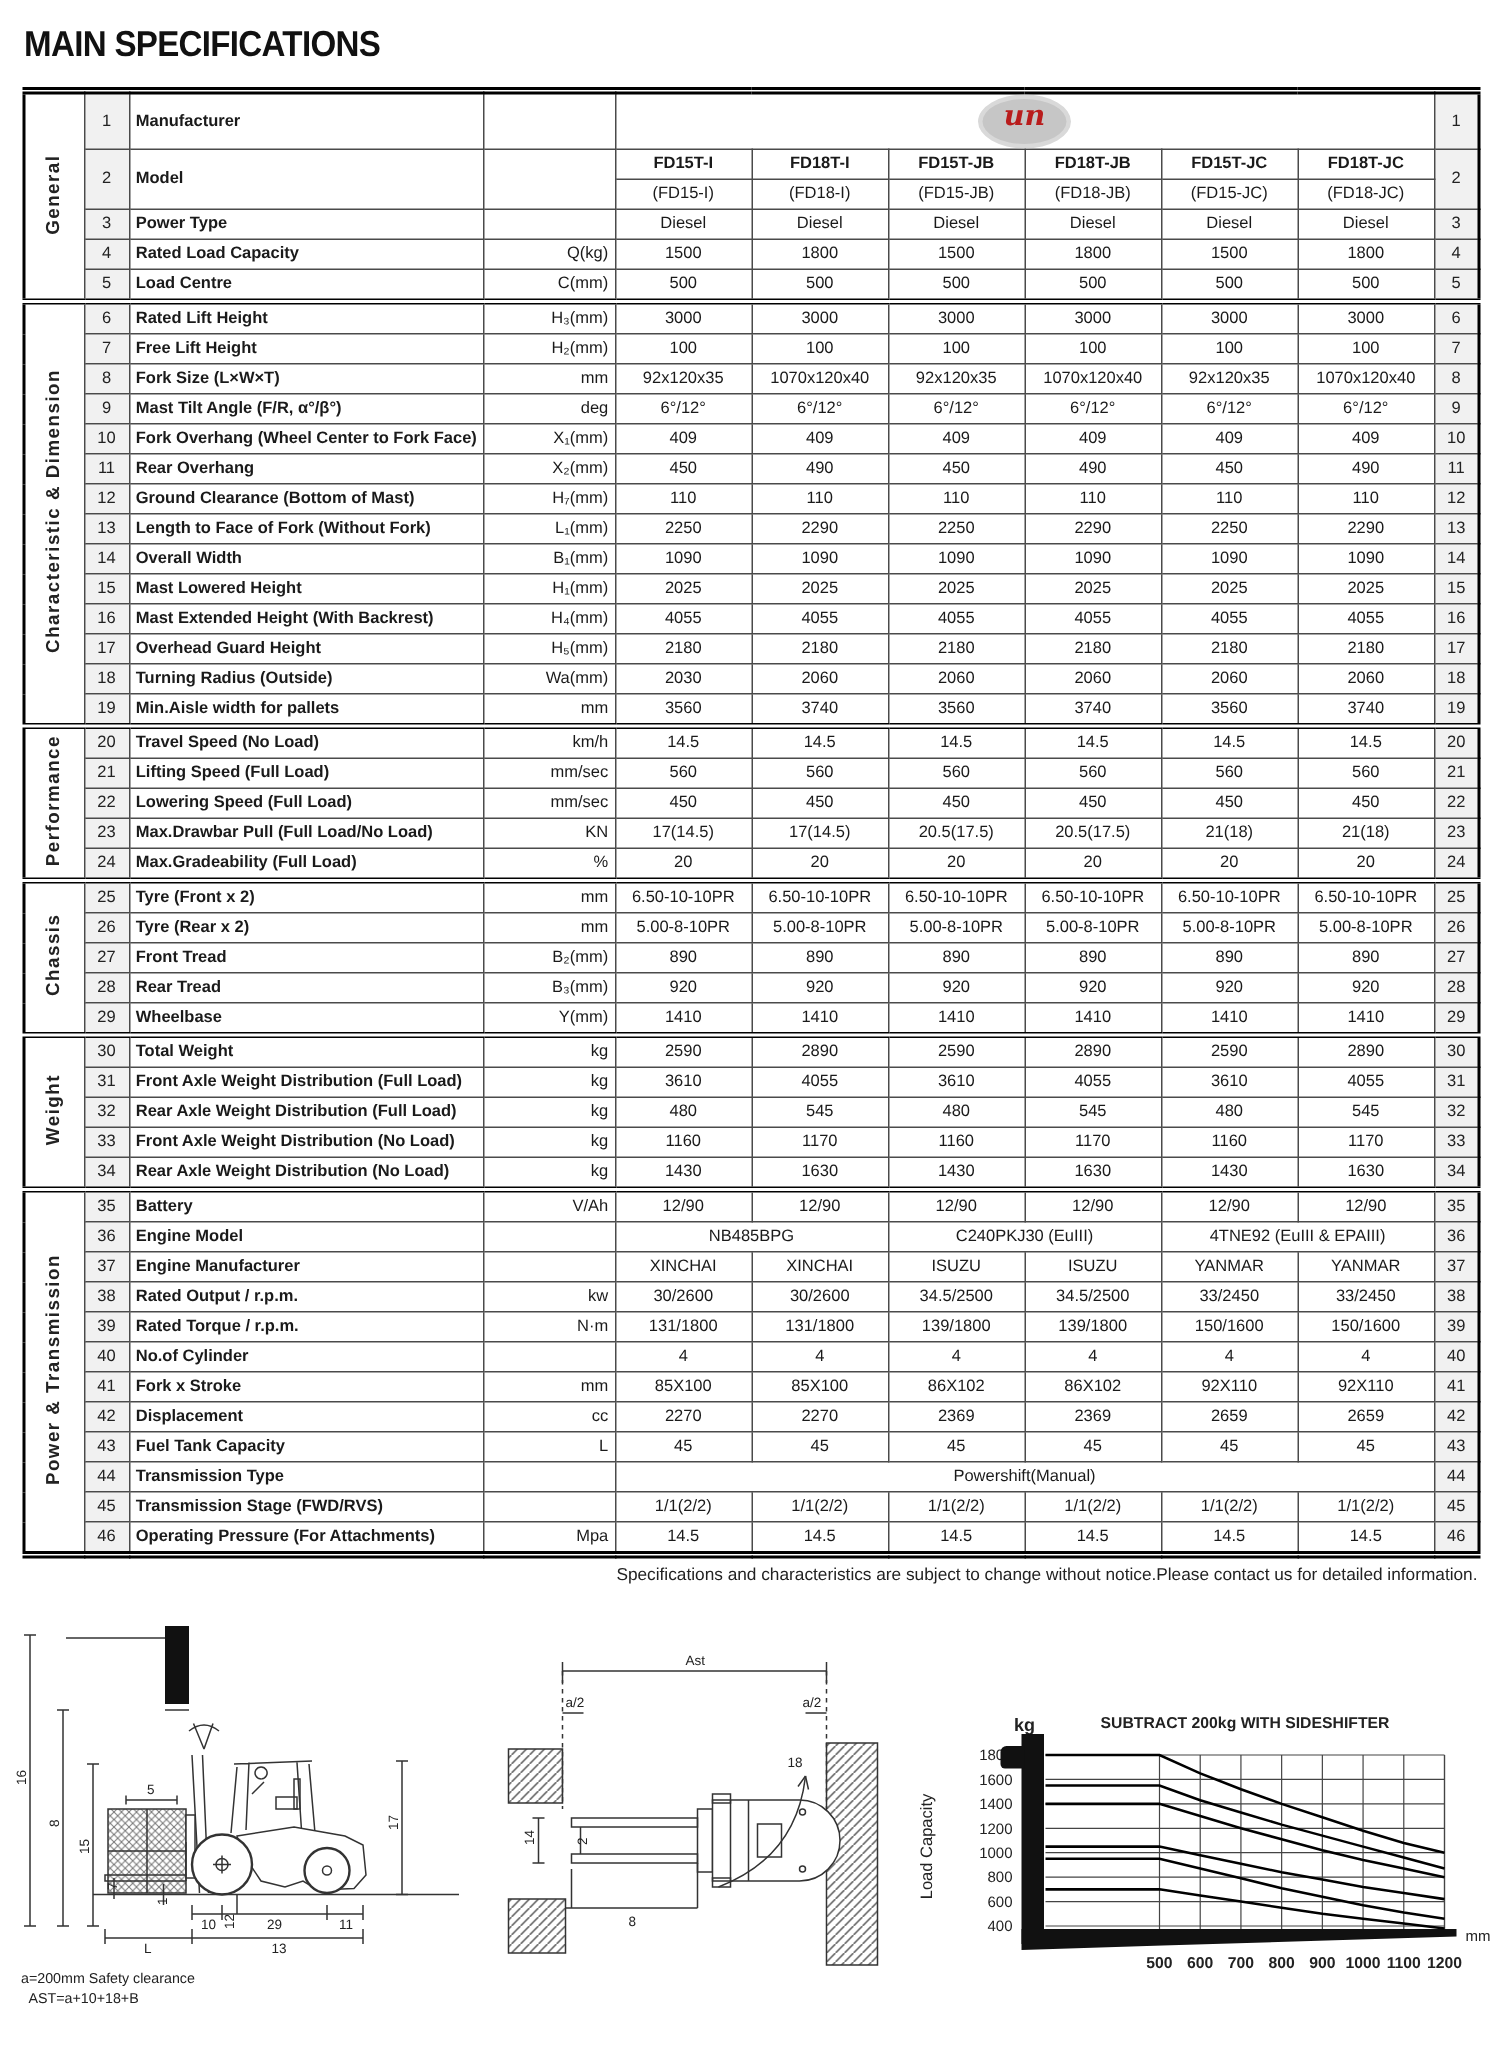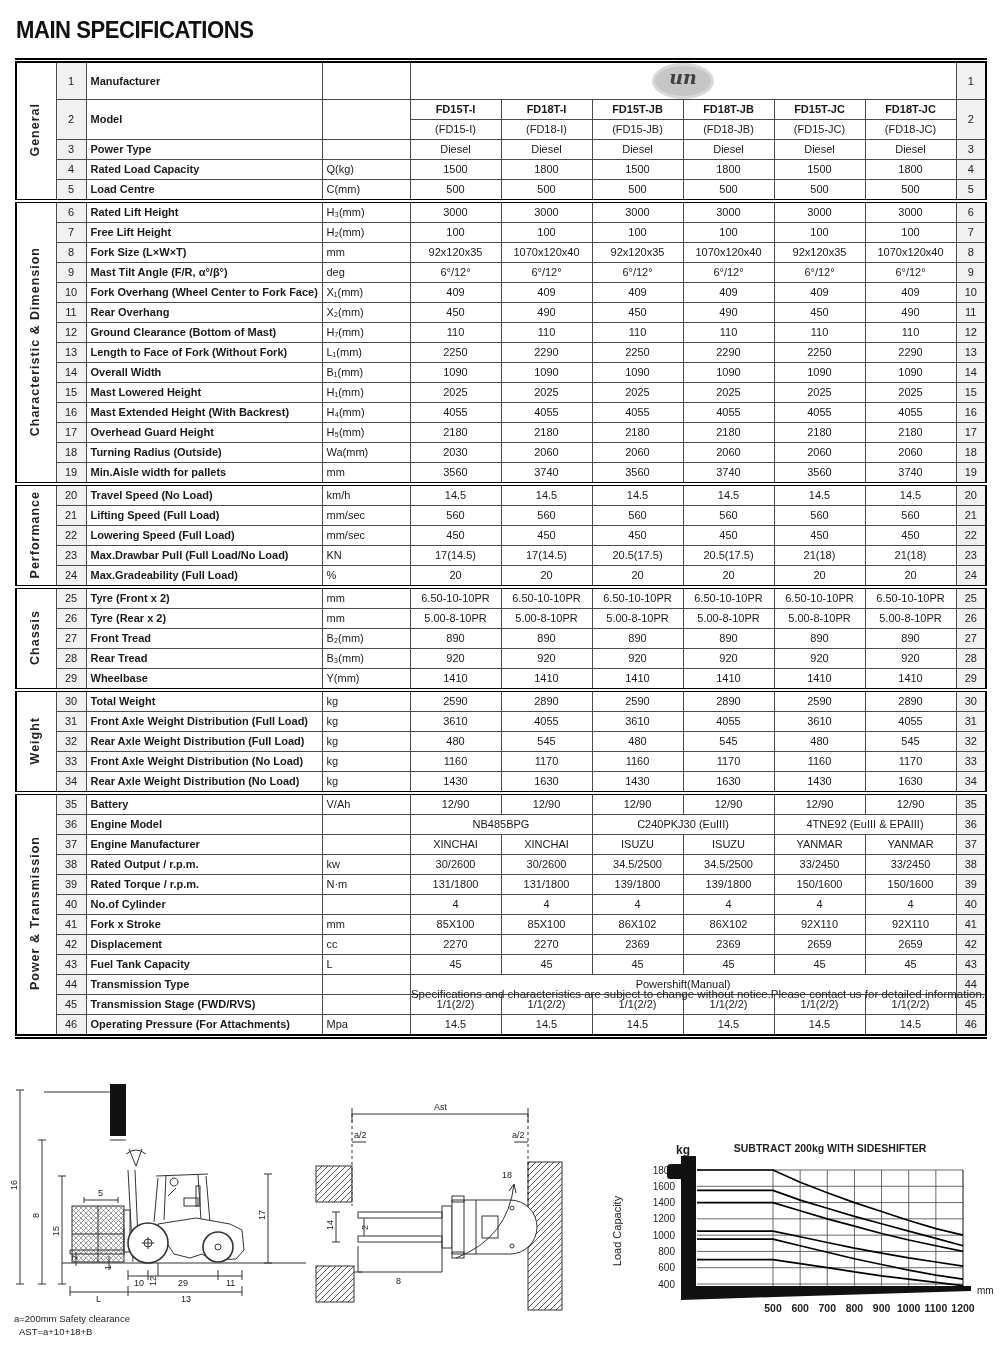--- a/index.html
+++ b/index.html
@@ -22,42 +22,42 @@
     line-height:1.1;vertical-align:middle;white-space:nowrap;overflow:hidden;
   }
   #spec-table tr.sec-start>td{border-top:4px double #000;}
   td.group{width:40px;text-align:center;background:#fff;}
   .vtext{
     writing-mode:vertical-rl;transform:rotate(180deg);display:inline-block;
     font-weight:bold;font-size:12.5px;letter-spacing:1px;color:#222;
   }
   td.num{background:#f1f1f1;text-align:center;color:#222;}
   td.lab{text-align:left;font-weight:bold;}
-  td.unit{text-align:left;margin-top:19px;}
+  td.unit{text-align:right;margin-top:19px;}
   td.val{text-align:center;}
   td.model{font-weight:bold;}
   td.model2{font-weight:normal;}
   td.logo-cell{text-align:center;}
   .unlogo{
     display:inline-block;width:56px;height:30px;border-radius:50%;
     background:#c6c6c6;border:3px solid #d9d9d9;position:relative;vertical-align:middle;
   }
   .unlogo-text{
-    position:absolute;left:0;right:0;top:1px;text-align:center;color:#404040;
+    position:absolute;left:0;right:0;top:1px;text-align:center;color:#b91c1c;
     font-size:19px;font-weight:bold;font-style:italic;font-family:"DejaVu Serif",serif;
   }
   
   .footer{
-    position:absolute;right:15px;top:988px;text-align:right;font-size:11.5px;color:#222;
+    position:absolute;right:15px;top:1044px;text-align:right;font-size:11.5px;color:#222;
   }
   .footer div{margin-bottom:4px;}
   
   .diagram{position:absolute;}
   #side-view{left:6px;top:1078px;}
-  #top-view{left:306px;top:1086px;}
+  #top-view{left:329px;top:1086px;}
   #capacity-chart{left:605px;top:1136px;}
   svg text{font-family:"Liberation Sans","DejaVu Sans",sans-serif;fill:#222;}
 </style>
 </head>
 <body>
 
 <div class="page-title">MAIN SPECIFICATIONS</div>
 
 <table id="spec-table">
   <colgroup>

